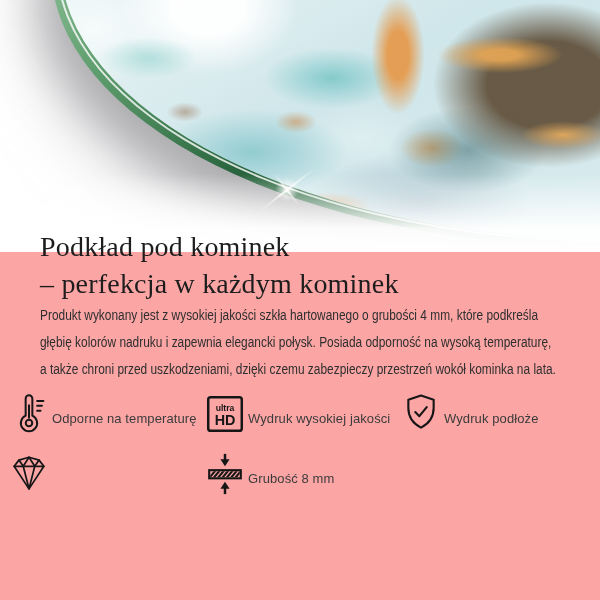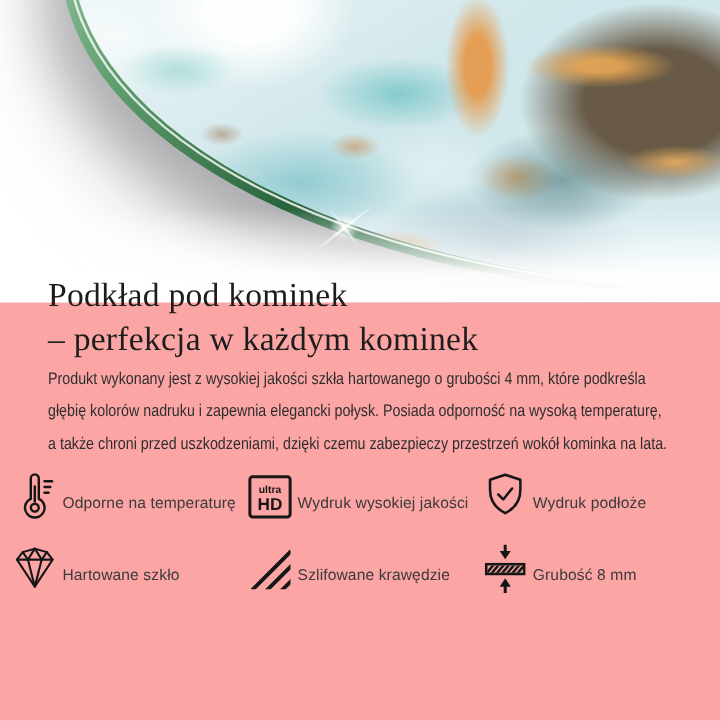--- a/index.html
+++ b/index.html
@@ -129,43 +129,22 @@
     </div>
 
     <div class="feature">
       <div class="icon-box">
         <svg width="46" height="46" viewBox="0 0 48 48" fill="none" stroke="#161616" stroke-width="1.8" stroke-linejoin="round" stroke-linecap="round">
           <path d="M24 6.5 L13.5 9.5 L8.5 16 L24 39.5 L39.5 16 L34.5 9.5 Z"></path>
           <line x1="8.5" y1="16" x2="39.5" y2="16"></line>
           <path d="M13.5 9.5 L18 16 M34.5 9.5 L30 16 M24 6.5 L18 16 M24 6.5 L30 16 M18 16 L24 39.5 M30 16 L24 39.5"></path>
         </svg>
       </div>
-      <div class="feature-label">Hartowane szkło</div>
     </div>
 
-    <div class="feature">
-      <div class="icon-box">
-        <svg width="46" height="46" viewBox="0 0 48 48">
-          <defs>
-              <clipPath id="triClip">
-                <path d="M6 42 L42 6 L42 42 Z"></path>
-              </clipPath>
-            </defs>
-          <g clip-path="url(#triClip)" stroke="#161616" stroke-width="3.4">
-            <line x1="8.5" y1="42.5" x2="42.5" y2="8.5"></line>
-            <line x1="15" y1="49" x2="49" y2="15"></line>
-            <line x1="21.5" y1="55.5" x2="55.5" y2="21.5"></line>
-            <line x1="28" y1="62" x2="62" y2="28"></line>
-            <line x1="34.5" y1="68.5" x2="68.5" y2="34.5"></line>
-            <line x1="41" y1="75" x2="75" y2="41"></line>
-          </g>
-        </svg>
-      </div>
-      <div class="feature-label">Szlifowane krawędzie</div>
-    </div>
 
     <div class="feature">
       <div class="icon-box">
         <svg width="46" height="46" viewBox="0 0 48 48">
           <defs>
               <clipPath id="barClip">
                 <rect x="8.6" y="21.2" width="30.8" height="6.2"></rect>
               </clipPath>
             </defs>
           <rect x="7.5" y="20" width="33" height="8.5" fill="none" stroke="#161616" stroke-width="2.2"></rect>

